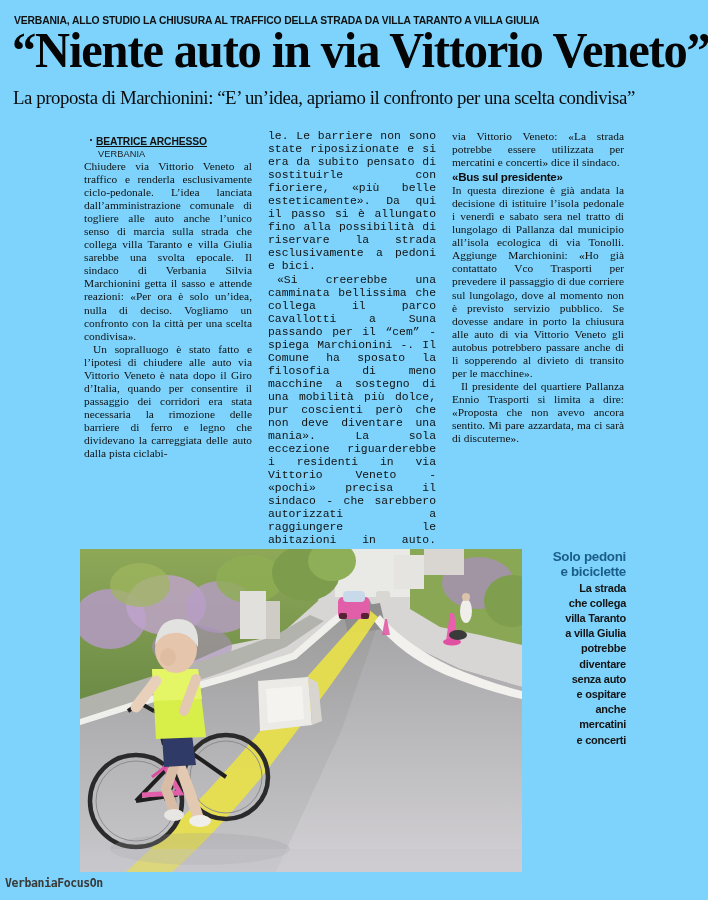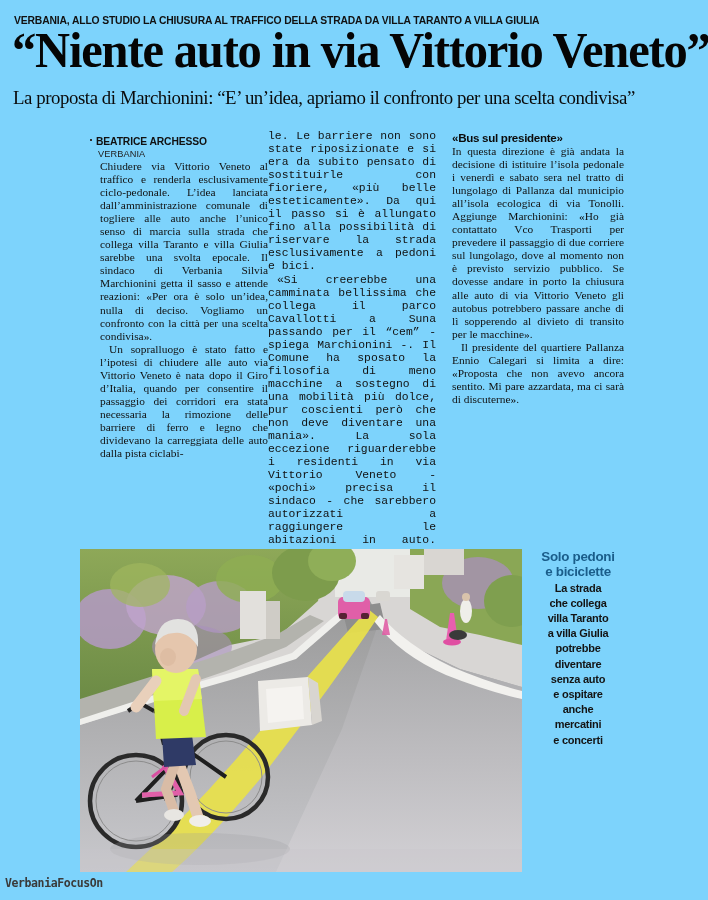--- a/index.html
+++ b/index.html
@@ -79,21 +79,21 @@
     position: absolute;
     top: 130px;
     font-family: "Liberation Serif", serif;
     font-size: 11.4px;
     line-height: 13.05px;
     text-align: justify;
     color: #111111;
     -webkit-hyphens: none;
     hyphens: none;
   }
-  #col1 { left: 100px;  width: 168px; }
+  #col1 { left: 84px;  width: 168px; }
   #col2 { left: 268px; width: 168px; font-family: Liberation Mono, monospace; }
   #col3 { left: 452px; width: 172px; }
 
   .col p {
     margin: 0;
     text-indent: 9px;
     text-align: justify;
   }
   .col p.noindent { text-indent: 0; }
 
@@ -113,20 +113,21 @@
     vertical-align: middle;
     margin-right: 4px;
     margin-bottom: 2px;
   }
   #byline-author {
     display: inline;
     font-weight: bold;
     font-size: 10.3px;
     letter-spacing: -0.1px;
     color: #111111;
+    text-decoration: underline;
   }
   #byline-place {
     display: block;
     font-size: 9.2px;
     letter-spacing: 0.1px;
     color: #222222;
     margin-top: 0px;
     margin-left: 8px;
   }
 
@@ -156,21 +157,21 @@
     background: #cfd4cc;
   }
   #photo svg { display: block; }
 
   
   #caption {
     position: absolute;
     left: 530px;
     top: 549px;
     width: 96px;
-    text-align: center;
+    text-align: right;
     font-family: "Liberation Sans", sans-serif;
   }
   #caption-title {
     font-weight: bold;
     font-size: 13.4px;
     line-height: 15.3px;
     letter-spacing: -0.3px;
     color: #1a5d8a;
   }
   #caption-body {
@@ -214,23 +215,24 @@
     <p class="noindent">Chiudere via Vittorio Veneto al traffico e renderla esclusivamente ciclo-pedonale. L’idea lanciata dall’amministrazione comunale di togliere alle auto anche l’unico senso di marcia sulla strada che collega villa Taranto e villa Giulia sarebbe una svolta epocale. Il sindaco di Verbania Silvia Marchionini getta il sasso e attende reazioni: «Per ora è solo un’idea, nulla di deciso. Vogliamo un confronto con la città per una scelta condivisa».</p>
     <p>Un sopralluogo è stato fatto e l’ipotesi di chiudere alle auto via Vittorio Veneto è nata dopo il Giro d’Italia, quando per consentire il passaggio dei corridori era stata necessaria la rimozione delle barriere di ferro e legno che dividevano la carreggiata delle auto dalla pista ciclabi-</p>
   </div>
 
   <div class="col" id="col2">
     <p class="noindent">le. Le barriere non sono state riposizionate e si era da subito pensato di sostituirle con fioriere, «più belle esteticamente». Da qui il passo si è allungato fino alla possibilità di riservare la strada esclusivamente a pedoni e bici.</p>
     <p>«Si creerebbe una camminata bellissima che collega il parco Cavallotti a Suna passando per il “cem” - spiega Marchionini -. Il Comune ha sposato la filosofia di meno macchine a sostegno di una mobilità più dolce, pur coscienti però che non deve diventare una mania». La sola eccezione riguarderebbe i residenti in via Vittorio Veneto - «pochi» precisa il sindaco - che sarebbero autorizzati a raggiungere le abitazioni in auto. Tutti gli altri per arrivare a Pallanza passerebbero da viale Azari. Non c’è solo la «mobilità sostenibile» alla base dell’ipotesi di chiudere alle auto</p>
   </div>
 
   <div class="col" id="col3">
+    <p class="noindent">via Vittorio Veneto: «La strada potrebbe essere utilizzata per mercatini e concerti» dice il sindaco.</p>
     <span class="subsec">«Bus sul presidente»</span>
     <p class="noindent">In questa direzione è già andata la decisione di istituire l’isola pedonale i venerdì e sabato sera nel tratto di lungolago di Pallanza dal municipio all’isola ecologica di via Tonolli. Aggiunge Marchionini: «Ho già contattato Vco Trasporti per prevedere il passaggio di due corriere sul lungolago, dove al momento non è previsto servizio pubblico. Se dovesse andare in porto la chiusura alle auto di via Vittorio Veneto gli autobus potrebbero passare anche di lì sopperendo al divieto di transito per le macchine».</p>
-    <p>Il presidente del quartiere Pallanza Ennio Calegari si limita a dire: «Proposta che non avevo ancora sentito. Mi pare azzardata, ma ci sarà di discuterne».</p>
+    <p>Il presidente del quartiere Pallanza Ennio Trasporti si limita a dire: «Proposta che non avevo ancora sentito. Mi pare azzardata, ma ci sarà di discuterne».</p>
   </div>
 
   <div id="photo">
     <svg width="442" height="323" viewBox="0 0 442 323" xmlns="http://www.w3.org/2000/svg">
       <defs>
         <linearGradient id="road" x1="0" y1="0" x2="0" y2="1">
           <stop offset="0" stop-color="#9a9a9a"></stop>
           <stop offset="1" stop-color="#c8c8cc"></stop>
         </linearGradient>
         <linearGradient id="roadR" x1="0" y1="0" x2="0" y2="1">

